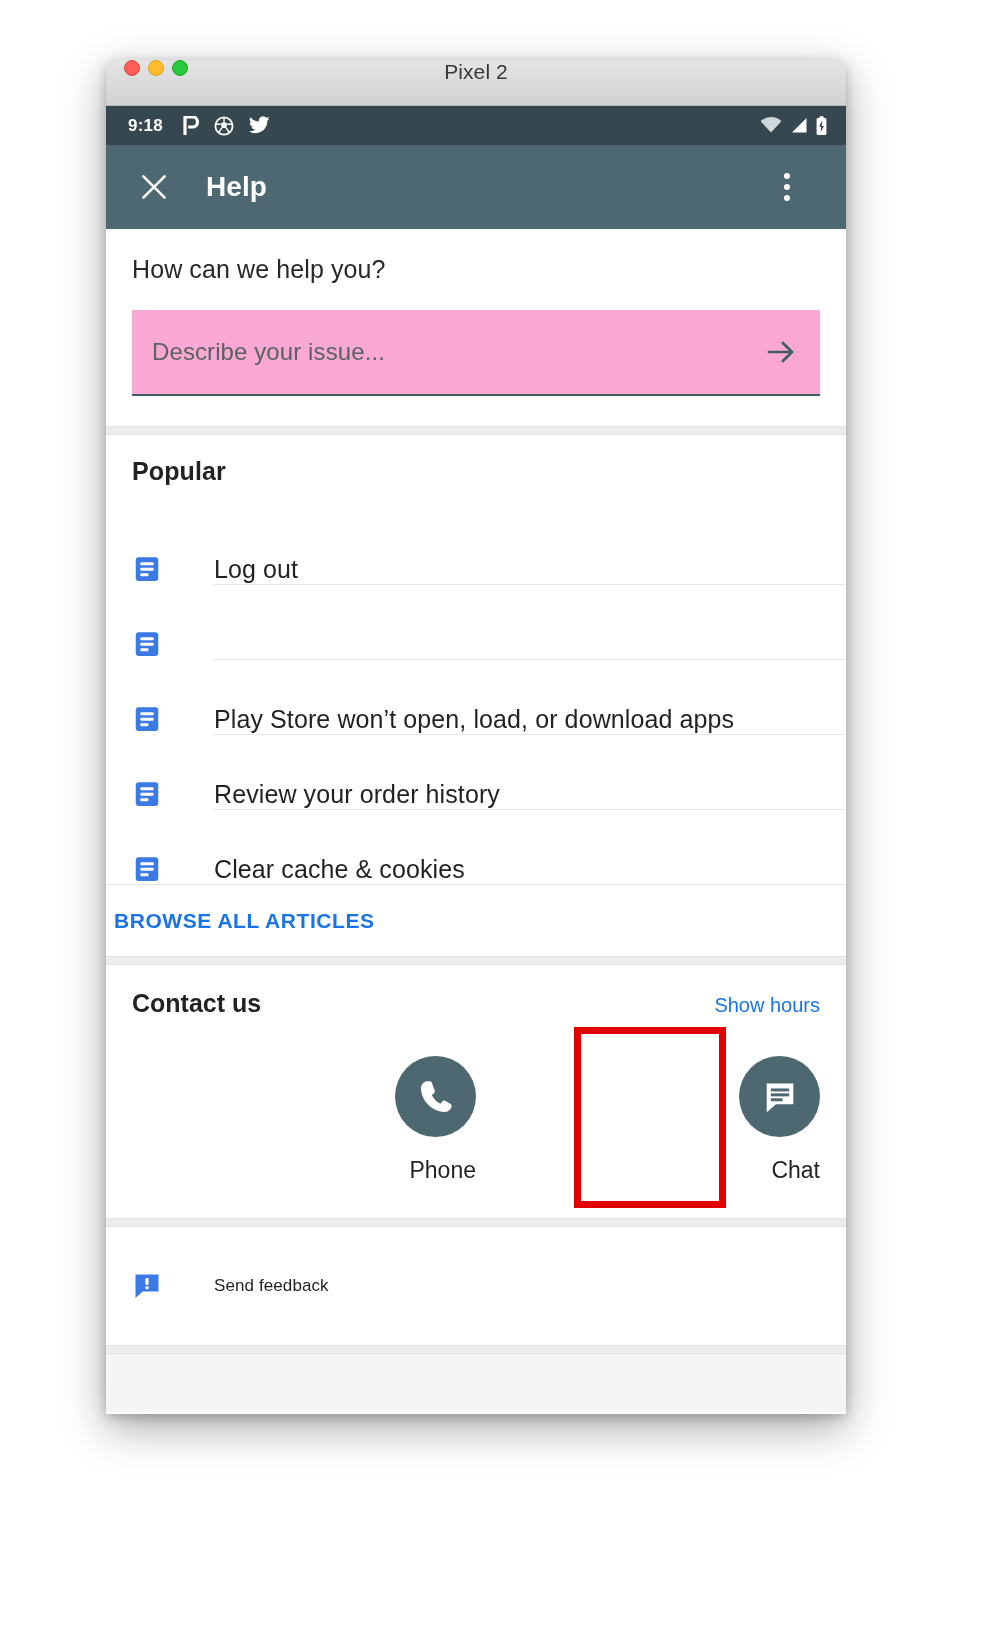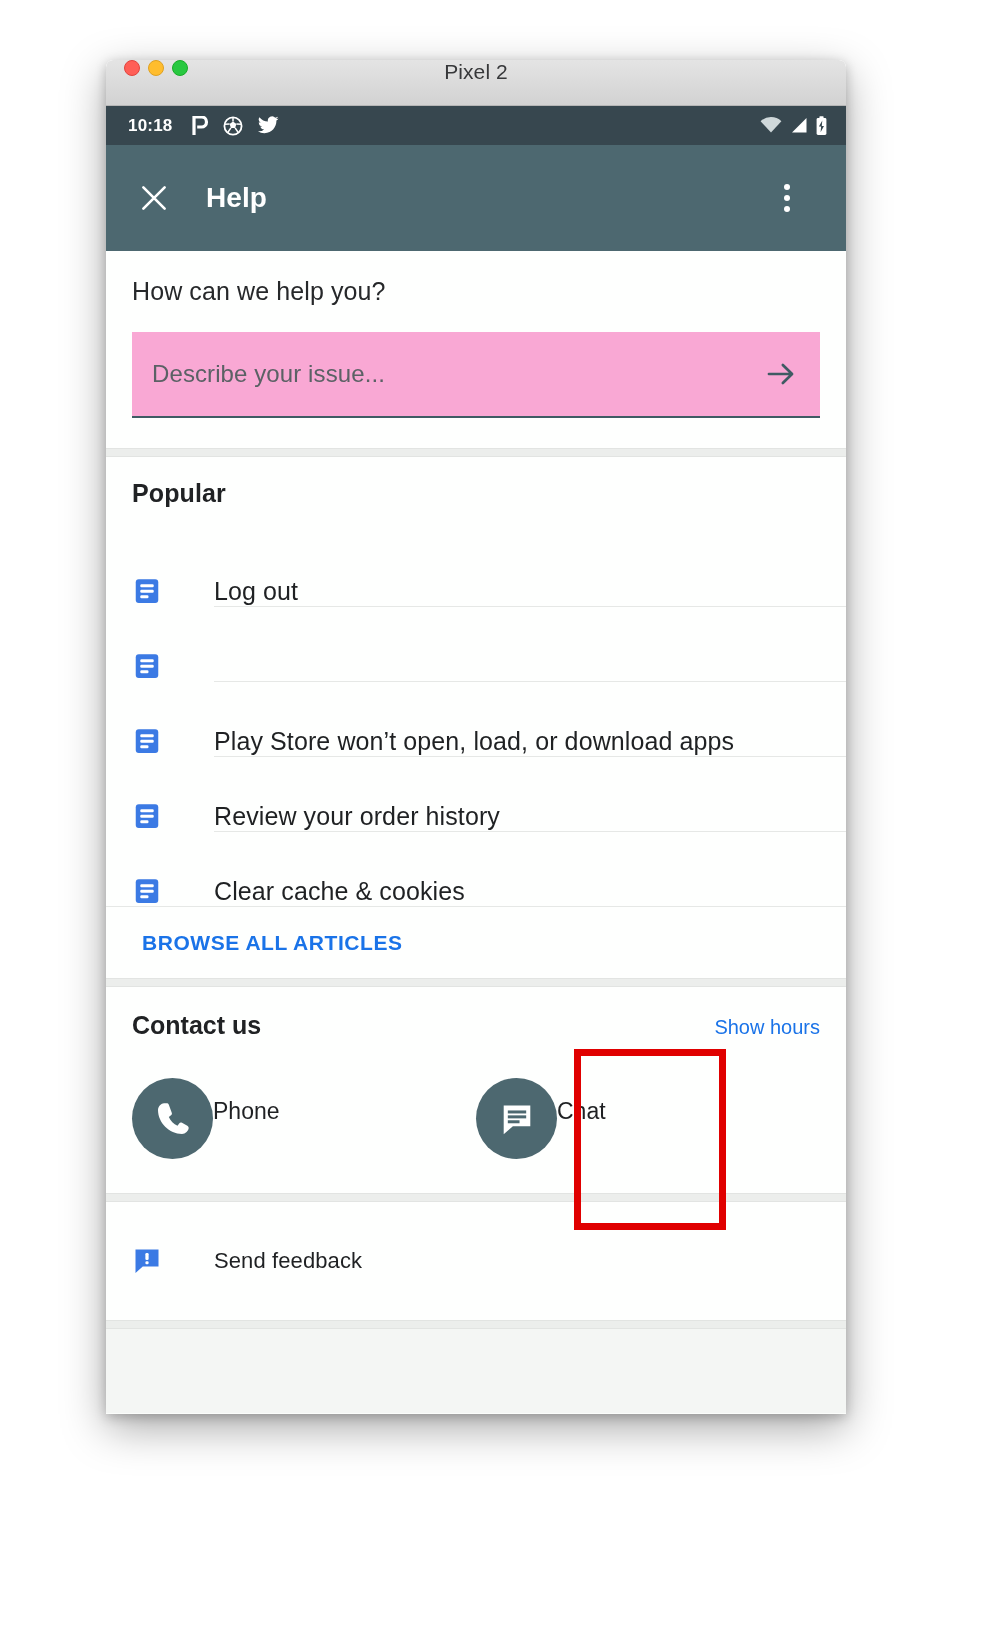--- a/index.html
+++ b/index.html
@@ -47,21 +47,21 @@
     padding:0 18px 0 22px;
     color:#fff;
   }
   #status-time{ font-size:17px; font-weight:bold; letter-spacing:.2px; }
   #status-left-icons{ display:flex; align-items:center; gap:14px; margin-left:20px; }
   #status-right-icons{ margin-left:auto; display:flex; align-items:center; gap:7px; }
   .sicon{ display:block; }
 
   
   #app-bar{
-    height:106px; background:#4d6870;
+    height:84px; background:#4d6870;
     display:flex; align-items:center;
     padding:0 37px 0 26px;
   }
   #close-btn{
     width:44px; height:44px;
     display:flex; align-items:center; justify-content:center;
     cursor:pointer;
   }
   #app-title{
     color:#ffffff; font-size:28px; font-weight:bold;
@@ -109,35 +109,35 @@
     padding-left:26px;
     cursor:pointer;
   }
   .article-icon{ width:34px; flex:0 0 34px; display:flex; }
   .article-label{
     margin-left:48px; font-size:25px; color:#1f2123;
     letter-spacing:.1px; white-space:nowrap;
   }
   .row-sep{ height:1px; background:#e6e8e6; margin-left:108px; }
   #browse-all-row{
-    height:72px; display:flex; align-items:center; padding-left:36px; cursor:pointer;
+    height:72px; display:flex; align-items:center; padding-left:8px; cursor:pointer;
     border-top:1px solid #e6e8e6;
   }
   #browse-all-label{
     font-size:21px; color:#1a73e8; font-weight:bold; letter-spacing:.55px;
   }
 
   
   #contact-section{ padding:24px 26px 0 26px; position:relative; }
   #contact-head{ display:flex; align-items:baseline;gap:32px; }
   #contact-heading{ font-size:25px; font-weight:bold; color:#202224; }
   #show-hours{ margin-left:auto; font-size:20px; color:#1a73e8; cursor:pointer; }
   #contact-options{ display:flex; margin-top:22px; padding-bottom:24px; }
   .contact-option{
-    flex:1; display:flex; flex-direction:row; align-items:flex-start;
+    flex:1; display:flex; flex-direction:column; align-items:flex-end;
     cursor:pointer; padding:16px 0 10px 0;
   }
   .contact-circle{
     width:81px; height:81px; border-radius:50%;
     background:#4d6870;
     display:flex; align-items:center; justify-content:center;
   }
   .contact-label{ margin-top:20px; font-size:23px; color:#1f2123; }
   #chat-highlight{
     position:absolute;
@@ -145,40 +145,40 @@
     width:152px; height:181px;
     border:7px solid #e00000;
     pointer-events:none;
   }
 
   
   #feedback-row{
     height:118px; display:flex; align-items:center; padding-left:26px; cursor:pointer;
   }
   #feedback-icon{ width:34px; flex:0 0 34px; display:flex; }
-  #feedback-label{ margin-left:48px; font-size:22px; color:#1f2123; letter-spacing:.1px; }
+  #feedback-label{ margin-left:48px; font-size:17px; color:#1f2123; letter-spacing:.1px; }
 
   #footer-pad{ height:84px; background:#f4f6f4; }
 </style>
 </head>
 <body>
 
 <div id="emulator-window">
 
   <div id="titlebar">
     <div class="traffic">
       <span class="dot red"></span>
       <span class="dot yellow"></span>
       <span class="dot green"></span>
     </div>
     <div id="window-title">Pixel 2</div>
   </div>
 
   <div id="status-bar">
-    <span id="status-time">10:18</span>
+    <span id="status-time">9:18</span>
     <span id="status-left-icons">
       <svg class="sicon" width="17" height="20" viewBox="0 0 17 20">
         <path d="M2 19 V1 h7.5 a5 5 0 0 1 0 10 H5.2" fill="none" stroke="#fff" stroke-width="3.2"></path>
       </svg>
       <svg class="sicon" width="20" height="20" viewBox="0 0 20 20">
         <circle cx="10" cy="10" r="8.6" fill="none" stroke="#fff" stroke-width="1.8"></circle>
         <polygon points="10,5.4 13.4,7.9 12.1,11.9 7.9,11.9 6.6,7.9" fill="#fff"></polygon>
         <path d="M10 1.4 V5.4 M18.4 8.2 L13.4 7.9 M15.6 17 L12.1 11.9 M4.4 17 L7.9 11.9 M1.6 8.2 L6.6 7.9" stroke="#fff" stroke-width="1.5"></path>
       </svg>
       <svg class="sicon" width="22" height="19" viewBox="0 0 22 19">

